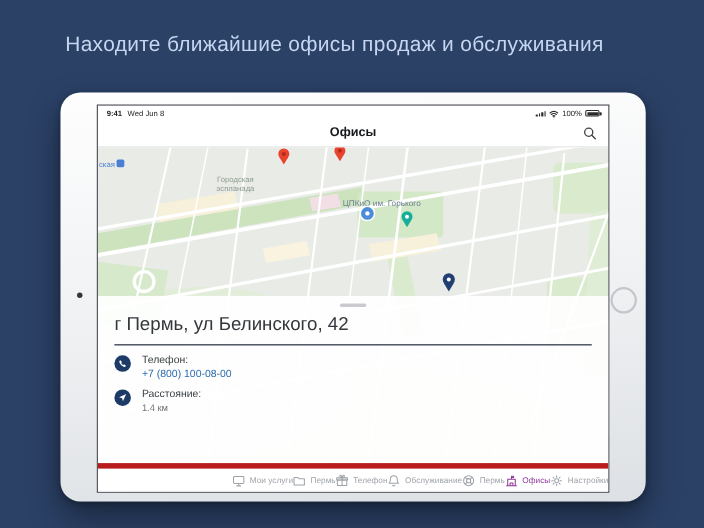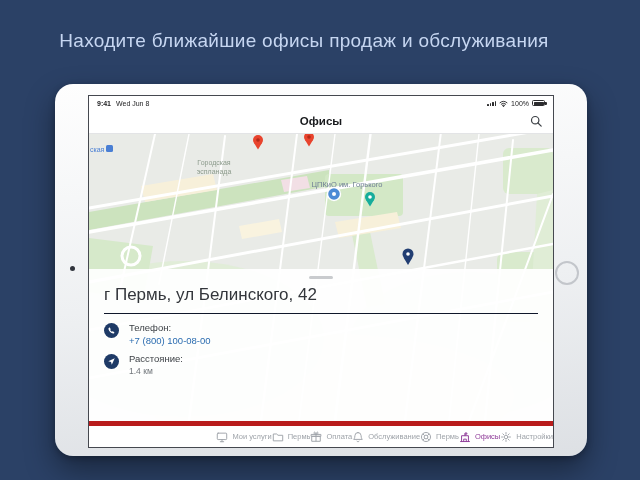--- a/index.html
+++ b/index.html
@@ -232,21 +232,21 @@
           <span>Пермь</span>
         </div>
         <div class="tab">
           <span>
             <svg viewBox="0 0 14 14" fill="none" stroke="currentColor" stroke-width="1.1" stroke-linejoin="round">
               <rect x="2" y="6.2" width="10" height="5.8"></rect>
               <rect x="1.3" y="4" width="11.4" height="2.2"></rect>
               <path d="M7 4v8M7 4C4.8 4 3.8 1.8 5.2 1.3 6.3.9 7 4 7 4zm0 0c2.2 0 3.2-2.2 1.8-2.7C7.7.9 7 4 7 4z"></path>
             </svg>
           </span>
-          <span>Оплата</span>
+          <span>Телефон</span>
         </div>
         <div class="tab">
           <span>
             <svg viewBox="0 0 14 14" fill="none" stroke="currentColor" stroke-width="1.1" stroke-linejoin="round" stroke-linecap="round">
               <path d="M7 1.8a3.6 3.6 0 0 1 3.6 3.6c0 3 1.4 4.4 1.4 4.4H2s1.4-1.4 1.4-4.4A3.6 3.6 0 0 1 7 1.8z"></path>
               <path d="M5.8 11.8a1.3 1.3 0 0 0 2.4 0"></path>
             </svg>
           </span>
           <span>Обслуживание</span>
         </div>

